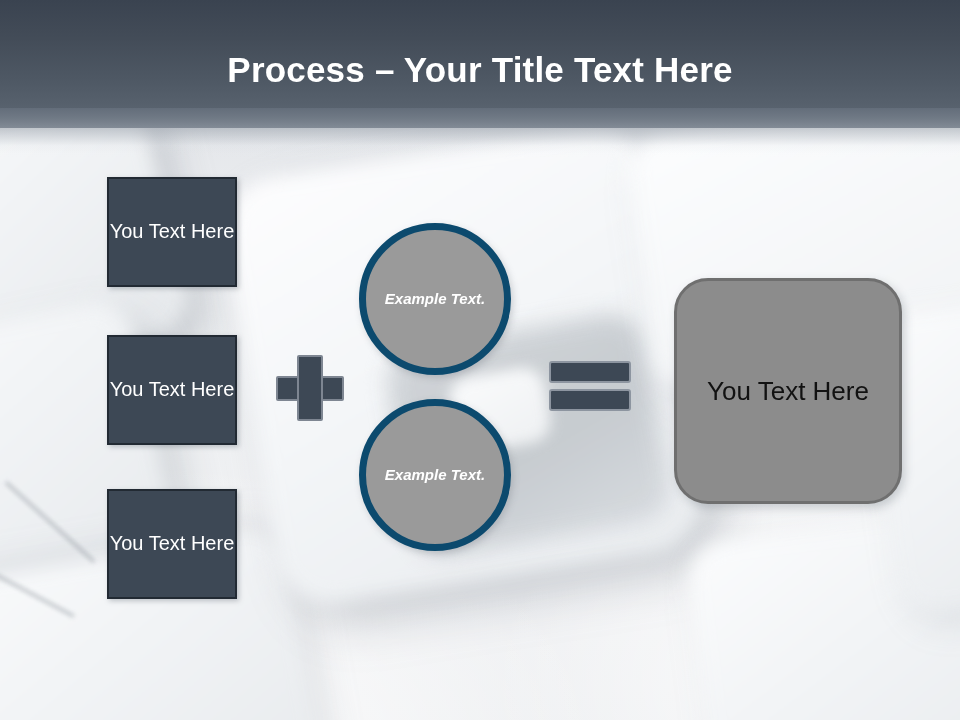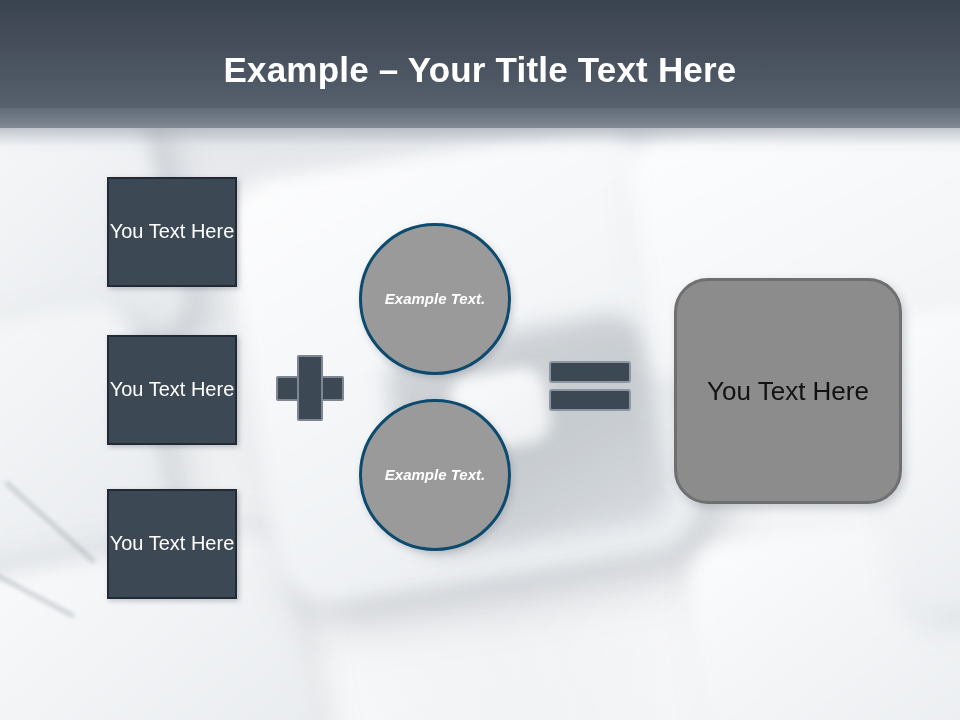--- a/index.html
+++ b/index.html
@@ -176,21 +176,21 @@
     left: 23px; top: 23px; width: 22px; height: 21px;
     background: #3d4855; border: none;
   }
 
   
   .circle {
     position: absolute;
     width: 152px; height: 152px;
     border-radius: 50%;
     background: #9a9a9a;
-    border: 3px solid #0c4a6e;
+    border: 7px solid #0c4a6e;
     box-sizing: border-box;
     display: flex;
     align-items: center;
     justify-content: center;
     color: #ffffff;
     font-size: 15px;
     font-weight: bold;
     font-style: italic;
     line-height: 1.45;
     text-align: center;
@@ -251,21 +251,21 @@
     <div class="key k-right-top"></div>
     <div class="key k-right-low"></div>
     <div class="key k-far-right"></div>
     <div class="scratch s1"></div>
     <div class="scratch s2"></div>
     <div class="bg-vignette"></div>
   </div>
 
   <div class="header"></div>
   <div class="header-fade"></div>
-  <div class="title"><span class="t-bold">Example</span><span class="t-rest"> – Your Title Text Here</span></div>
+  <div class="title"><span class="t-bold">Process</span><span class="t-rest"> – Your Title Text Here</span></div>
 
   <div class="in-box b1">You Text Here</div>
   <div class="in-box b2">You Text Here</div>
   <div class="in-box b3">You Text Here</div>
 
   <div class="plus">
     <span class="bar-h"></span>
     <span class="bar-v"></span>
     <span class="core"></span>
   </div>

